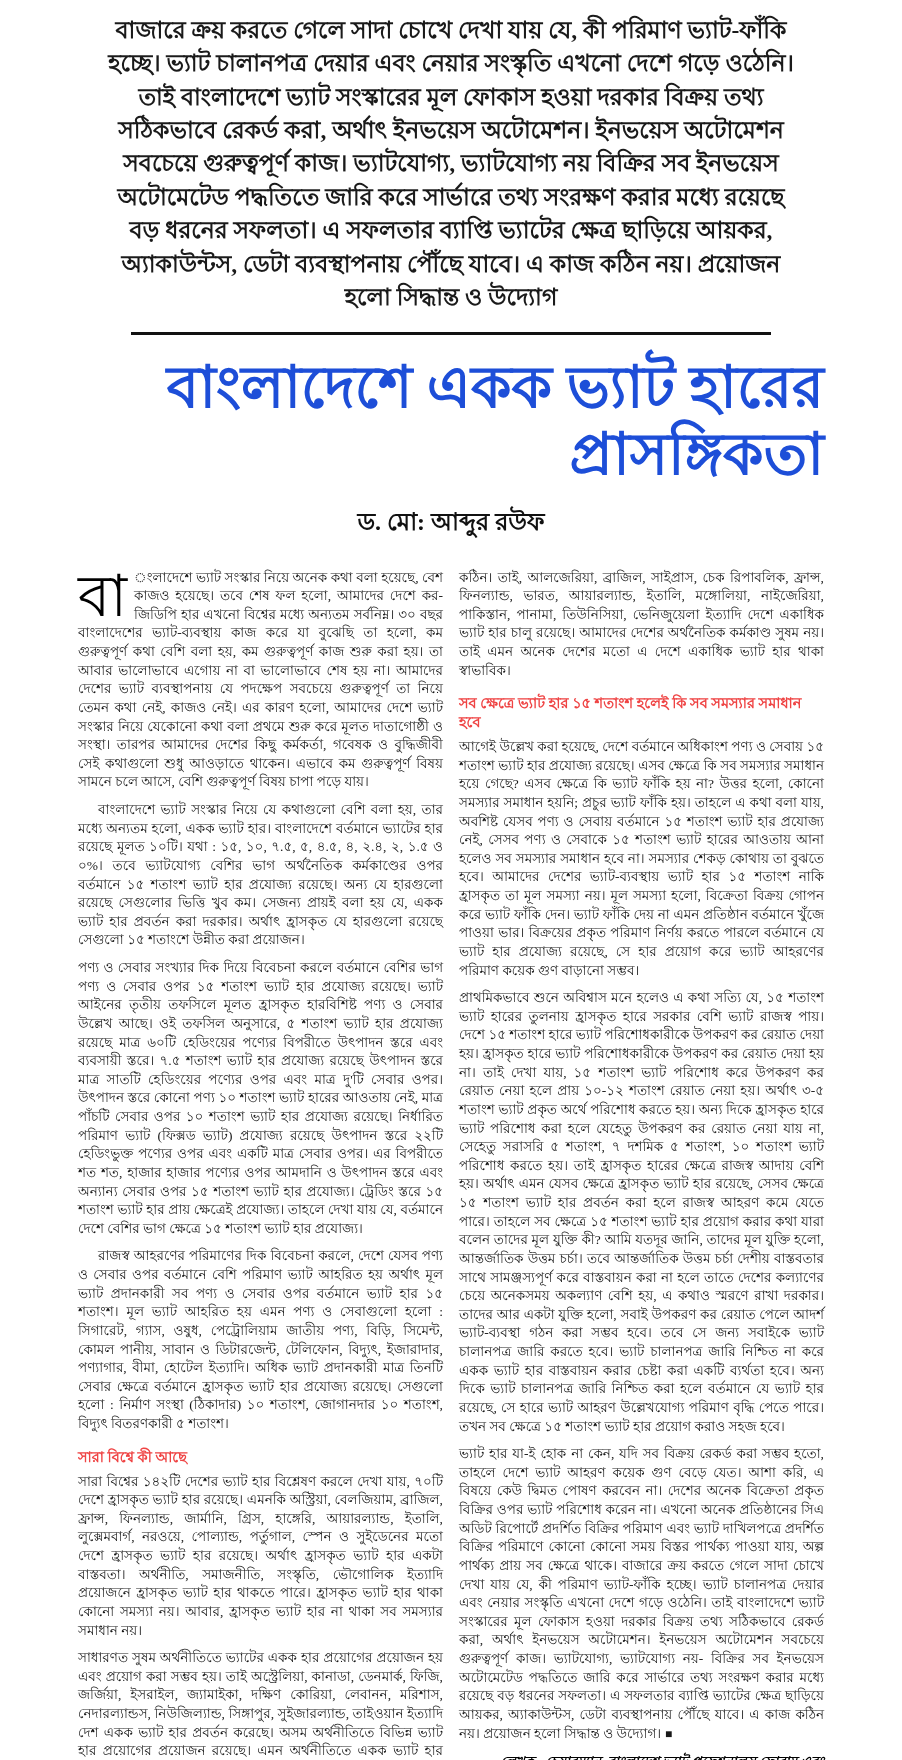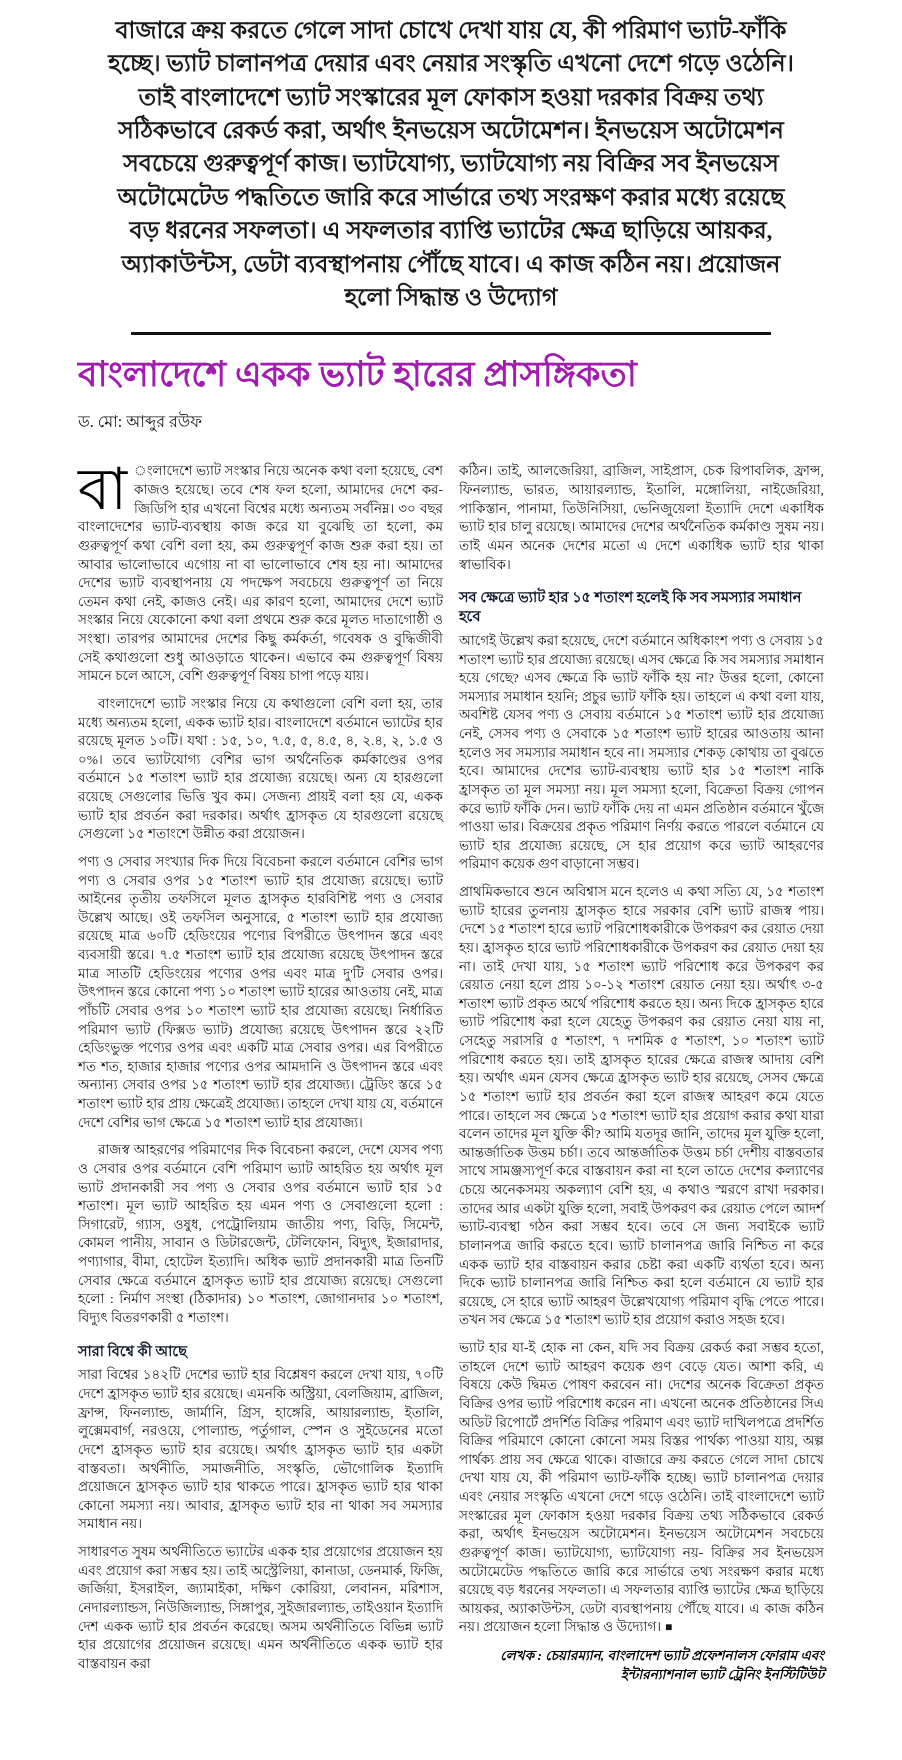--- a/index.html
+++ b/index.html
@@ -26,30 +26,31 @@
     color: #1a1a1a;
     margin: 4px 28px 0 28px;
   }
   .divider {
     width: 640px;
     height: 3px;
     background: #111;
     margin: 18px auto 20px auto;
   }
   .headline {
-    font-size: 35px;
+    font-size: 58px;
     line-height: 1.15;
     font-weight: bold;
-    text-align: left;
+    text-align: right;
     margin: 0;
-    color: #a21caf;
+    color: #1d4ed8;
   }
   .byline {
-    font-size: 16px;
-    font-weight: normal;
+    font-size: 24px;
+    font-weight: bold;
+    text-align: center;
     margin: 14px 0 26px 0;
     color: #111;
   }
   
   .body-columns {
     display: flex;
     gap: 16px;
     align-items: flex-start;
   }
   .col {
@@ -64,21 +65,21 @@
   }
   .col p.indent {
     text-indent: 20px;
   }
   .col h3 {
     font-size: 14.5px;
     font-weight: bold;
     margin: 14px 0 6px 0;
     text-align: left;
     line-height: 1.3;
-    color: #0f172a;
+    color: #ef4444;
   }
   .dropcap {
     float: left;
     font-size: 58px;
     line-height: 0.82;
     padding: 4px 7px 0 0;
     color: #000;
   }
   .end-mark {
     display: inline-block;

